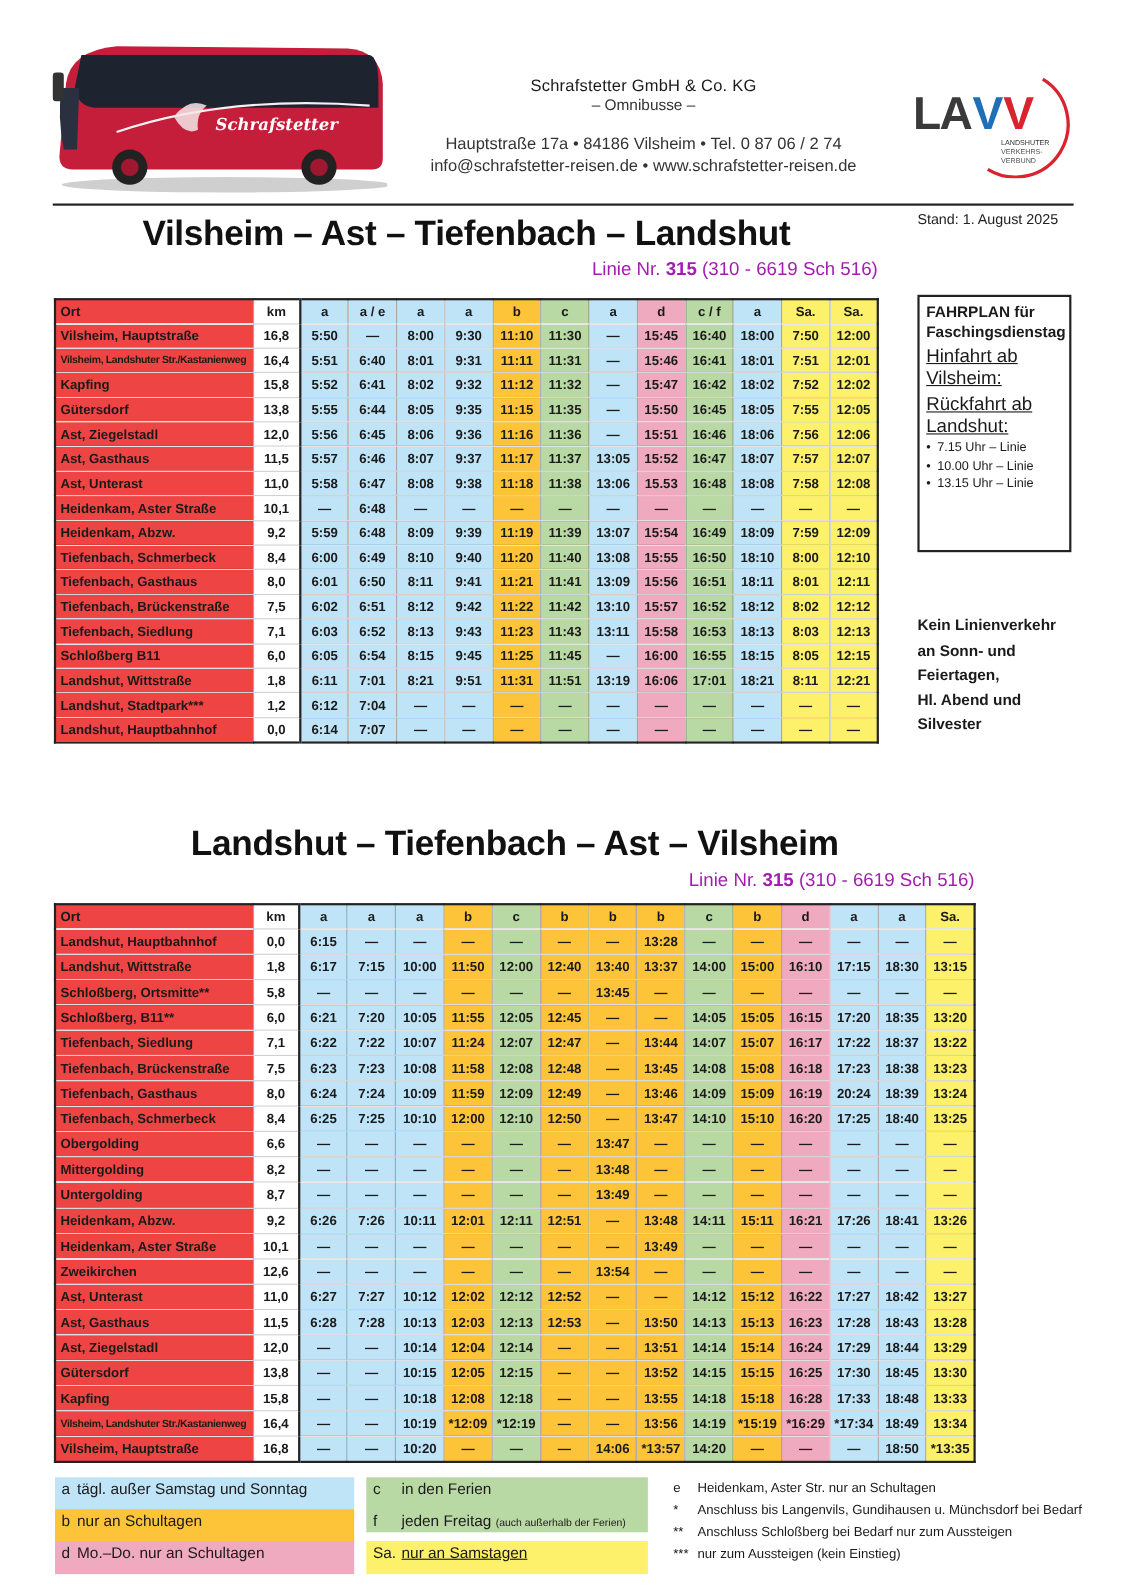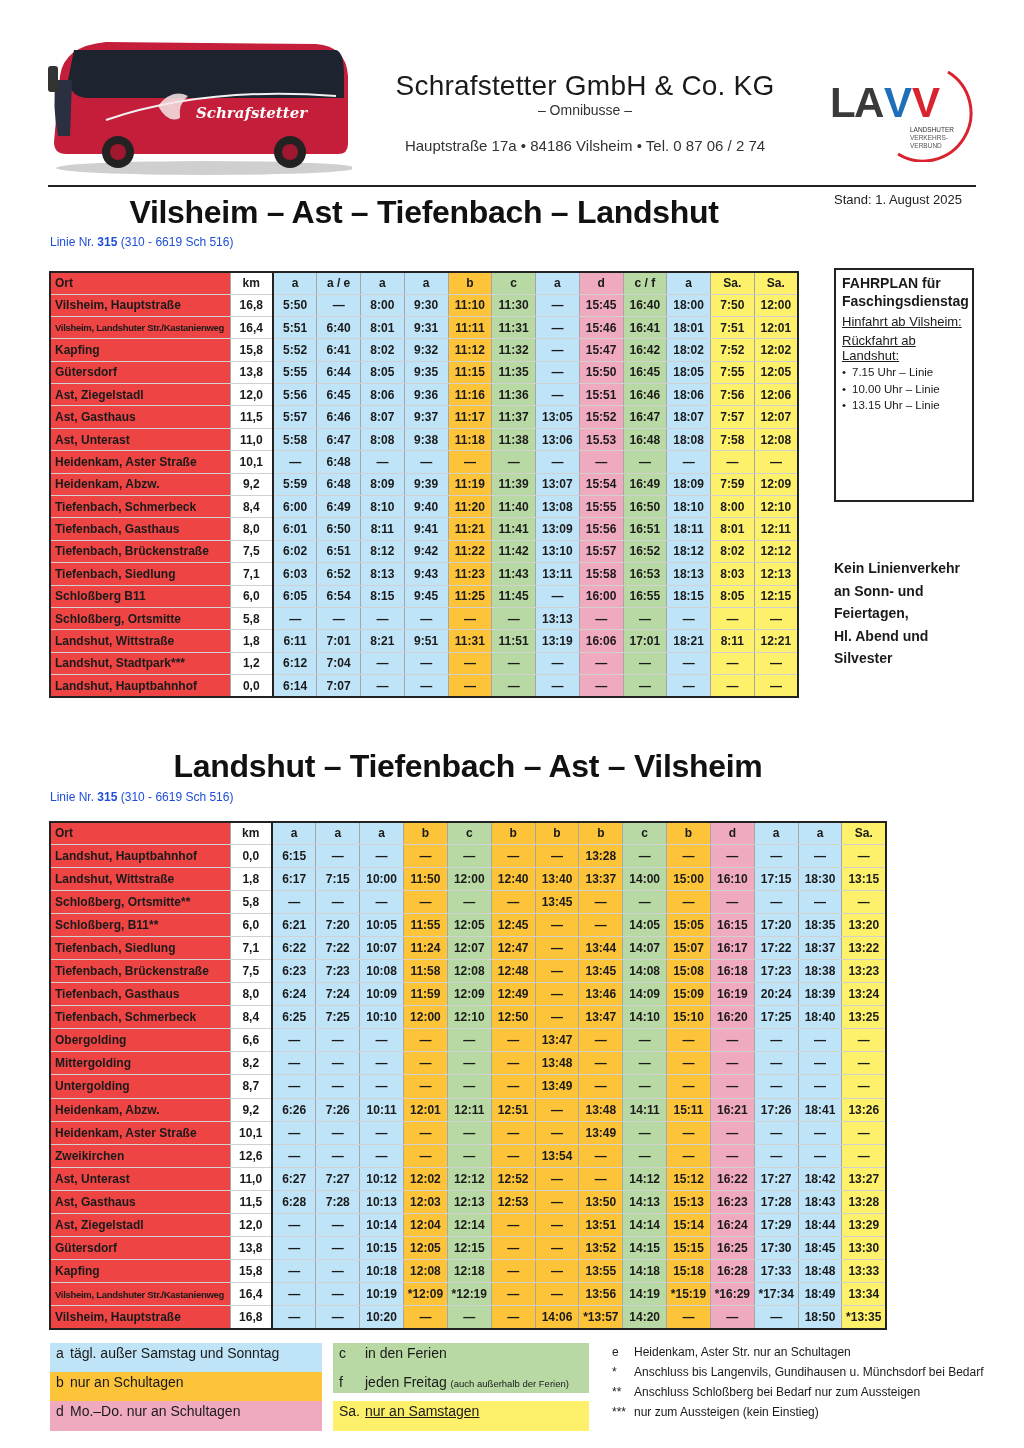--- a/index.html
+++ b/index.html
@@ -3,29 +3,29 @@
 <meta charset="utf-8">
 <style>
   html, body { margin: 0; padding: 0; background: #ffffff; }
   body { width: 1024px; height: 1448px; position: relative; overflow: hidden;
          font-family: "Liberation Sans", "DejaVu Sans", sans-serif; color: #1a1a1a; }
   .abs { position: absolute; }
 
   
   .bus { left: 46px; top: 36px; width: 306px; height: 140px; }
   .company { left: 370px; top: 70px; width: 430px; text-align: center; }
-  .company .name { font-size: 28px; letter-spacing: 0.2px; }
+  .company .name { font-size: 15px; letter-spacing: 0.2px; }
   .company .sub { font-size: 14px; color: #333; margin-top: 0px; }
   .company .addr { font-size: 15px; color: #333; margin-top: 18px; line-height: 20px; font-weight: 300; }
   .logo { left: 828px; top: 62px; width: 150px; height: 100px; }
   .rule { left: 48px; top: 185px; width: 928px; height: 2px; background: #222; }
   .stand { left: 834px; top: 192px; font-size: 13px; color: #222; }
 
   .title { text-align: center; font-weight: bold; font-size: 32px; letter-spacing: -0.3px; color: #111; }
-  .subtitle { text-align: left; font-size: 12px; color: #1d4ed8; }
+  .subtitle { text-align: right; font-size: 17px; color: #a21caf; }
   .subtitle b { font-weight: bold; }
 
   
   table.tt { position: absolute; border-collapse: collapse; table-layout: fixed;
              font-family: "Liberation Sans", sans-serif; font-size: 12px; font-weight: bold; }
   table.tt td, table.tt th { padding: 0; text-align: center; white-space: nowrap; overflow: hidden;
              border-bottom: 1px solid rgba(0,0,0,0.18); border-left: 1px solid rgba(0,0,0,0.35); }
   table.tt { border: 2px solid #222; }
   table.tt th { font-weight: bold; }
   table.tt .ort { text-align: left; padding-left: 4px; background: #ef4444; border-left: none; }
@@ -34,21 +34,21 @@
   .c-a { background: #bfe3f7; }
   .c-b { background: #fdc43a; }
   .c-c { background: #b9d9a4; }
   .c-d { background: #f0aac0; }
   .c-sa { background: #fdf06a; }
 
   
   .sidebox { left: 834px; top: 268px; width: 140px; height: 234px; border: 2px solid #222; padding: 4px 6px;
              box-sizing: border-box; }
   .sidebox .h { font-weight: bold; font-size: 14px; line-height: 18px; }
-  .sidebox .sec { font-size: 13px; text-decoration: underline; margin-top: 4px; }
+  .sidebox .sec { font-size: 17px; text-decoration: underline; margin-top: 4px; }
   .sidebox ul { list-style: none; margin: 1px 0 0 0; padding: 0; }
   .sidebox li { font-size: 11.5px; line-height: 16.5px; }
   .sidebox li::before { content: "\2022"; margin-right: 6px; }
   .note { left: 834px; top: 557px; width: 150px; font-weight: bold; font-size: 14px; line-height: 22.5px; }
 
   
   .leg { position: absolute; font-size: 14px; height: 30px; line-height: 21px; padding-left: 6px; box-sizing: border-box; }
   .leg .k { display: inline-block; width: 14px; }
   .leg small { font-size: 9.5px; }
   .fn { position: absolute; left: 612px; font-size: 12px; line-height: 20px; }
@@ -72,20 +72,21 @@
       <circle cx="244" cy="116" r="8" fill="#a01830"></circle>
     <rect x="2" y="30" width="10" height="26" rx="3" fill="#333"></rect>
   </svg>
 </div>
 
 <div class="abs company">
   <div class="name">Schrafstetter GmbH &amp; Co. KG</div>
   <div class="sub">– Omnibusse –</div>
   <div class="addr">
     <div>Hauptstraße 17a • 84186 Vilsheim • Tel. 0 87 06 / 2 74</div>
+    <div>info@schrafstetter-reisen.de • www.schrafstetter-reisen.de</div>
   </div>
 </div>
 
 <div class="abs logo">
   <svg width="150" height="100" viewBox="0 0 150 100">
     <path d="M120 10 A46 46 0 1 1 70 92" stroke="#d9232e" stroke-width="3" fill="none"></path>
     <text x="2" y="55" font-family="Liberation Sans, sans-serif" font-weight="bold" font-size="42" fill="#3a3a3a">L</text>
     <text x="26" y="55" font-family="Liberation Sans, sans-serif" font-weight="bold" font-size="42" fill="#3a3a3a">A</text>
     <text x="56" y="55" font-family="Liberation Sans, sans-serif" font-weight="bold" font-size="42" fill="#1e6fb8">V</text>
     <text x="84" y="55" font-family="Liberation Sans, sans-serif" font-weight="bold" font-size="42" fill="#d9232e">V</text>
@@ -355,36 +356,20 @@
         <td class="c-a">8:15</td>
         <td class="c-a">9:45</td>
         <td class="c-b">11:25</td>
         <td class="c-c">11:45</td>
         <td class="c-a">—</td>
         <td class="c-d">16:00</td>
         <td class="c-c">16:55</td>
         <td class="c-a">18:15</td>
         <td class="c-sa">8:05</td>
         <td class="c-sa">12:15</td>
-      </tr>
-      <tr style="height:22.4px">
-        <td class="ort">Schloßberg, Ortsmitte</td>
-        <td class="km">5,8</td>
-        <td class="c-a">—</td>
-        <td class="c-a">—</td>
-        <td class="c-a">—</td>
-        <td class="c-a">—</td>
-        <td class="c-b">—</td>
-        <td class="c-c">—</td>
-        <td class="c-a">13:13</td>
-        <td class="c-d">—</td>
-        <td class="c-c">—</td>
-        <td class="c-a">—</td>
-        <td class="c-sa">—</td>
-        <td class="c-sa">—</td>
       </tr>
       <tr style="height:22.4px">
         <td class="ort">Landshut, Wittstraße</td>
         <td class="km">1,8</td>
         <td class="c-a">6:11</td>
         <td class="c-a">7:01</td>
         <td class="c-a">8:21</td>
         <td class="c-a">9:51</td>
         <td class="c-b">11:31</td>
         <td class="c-c">11:51</td>

